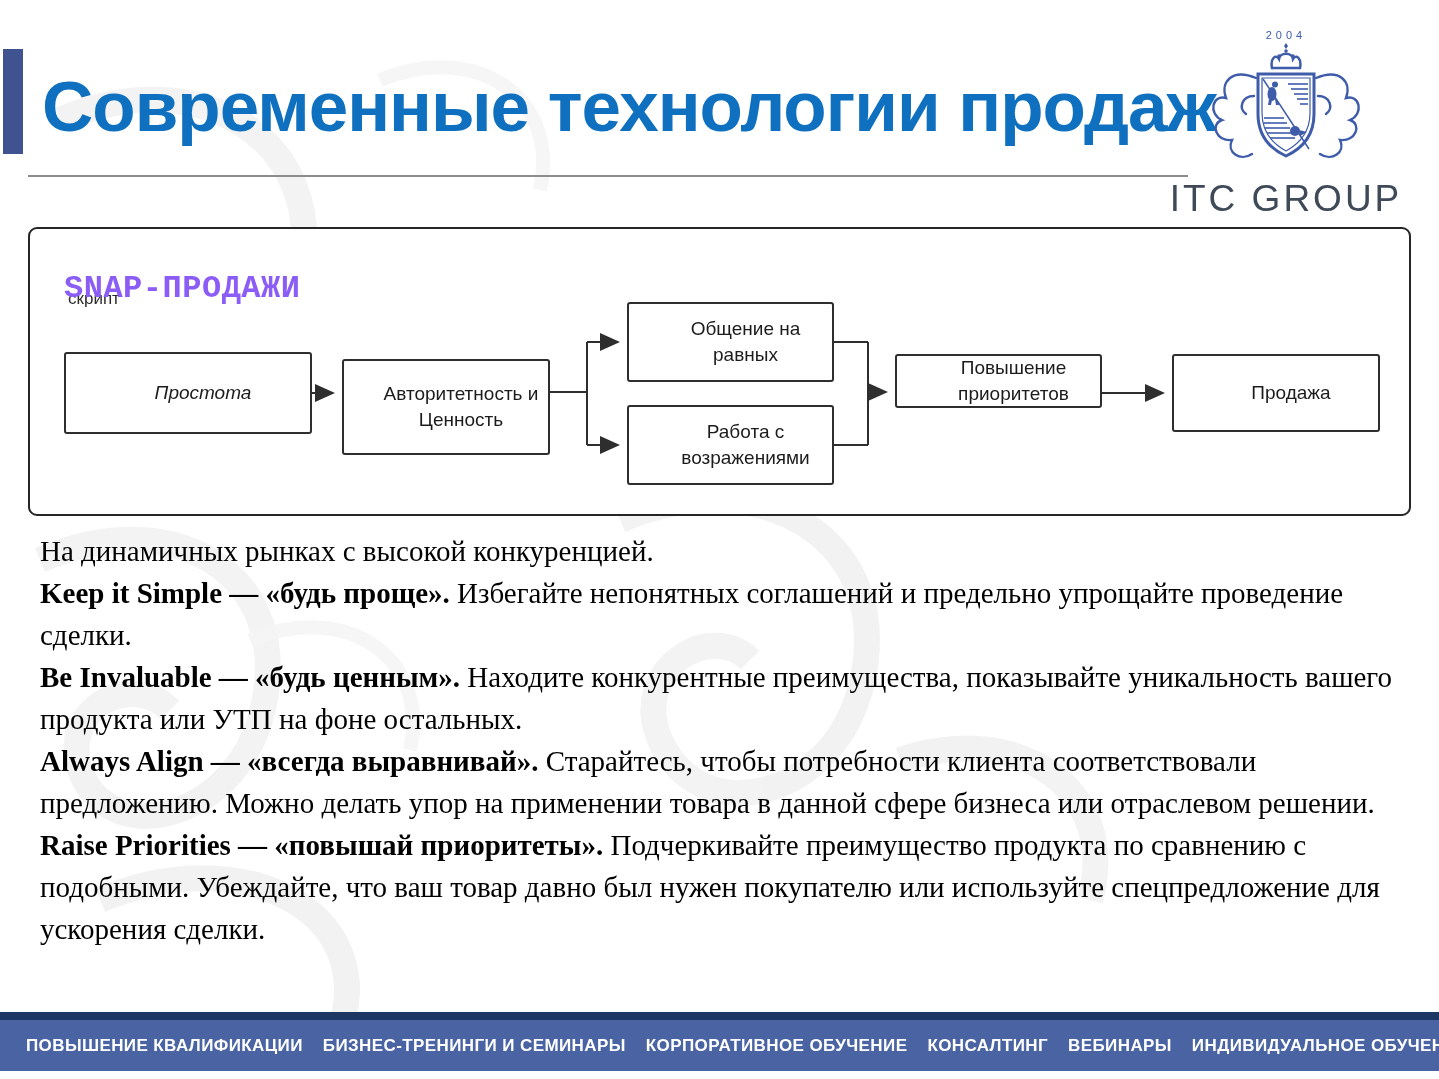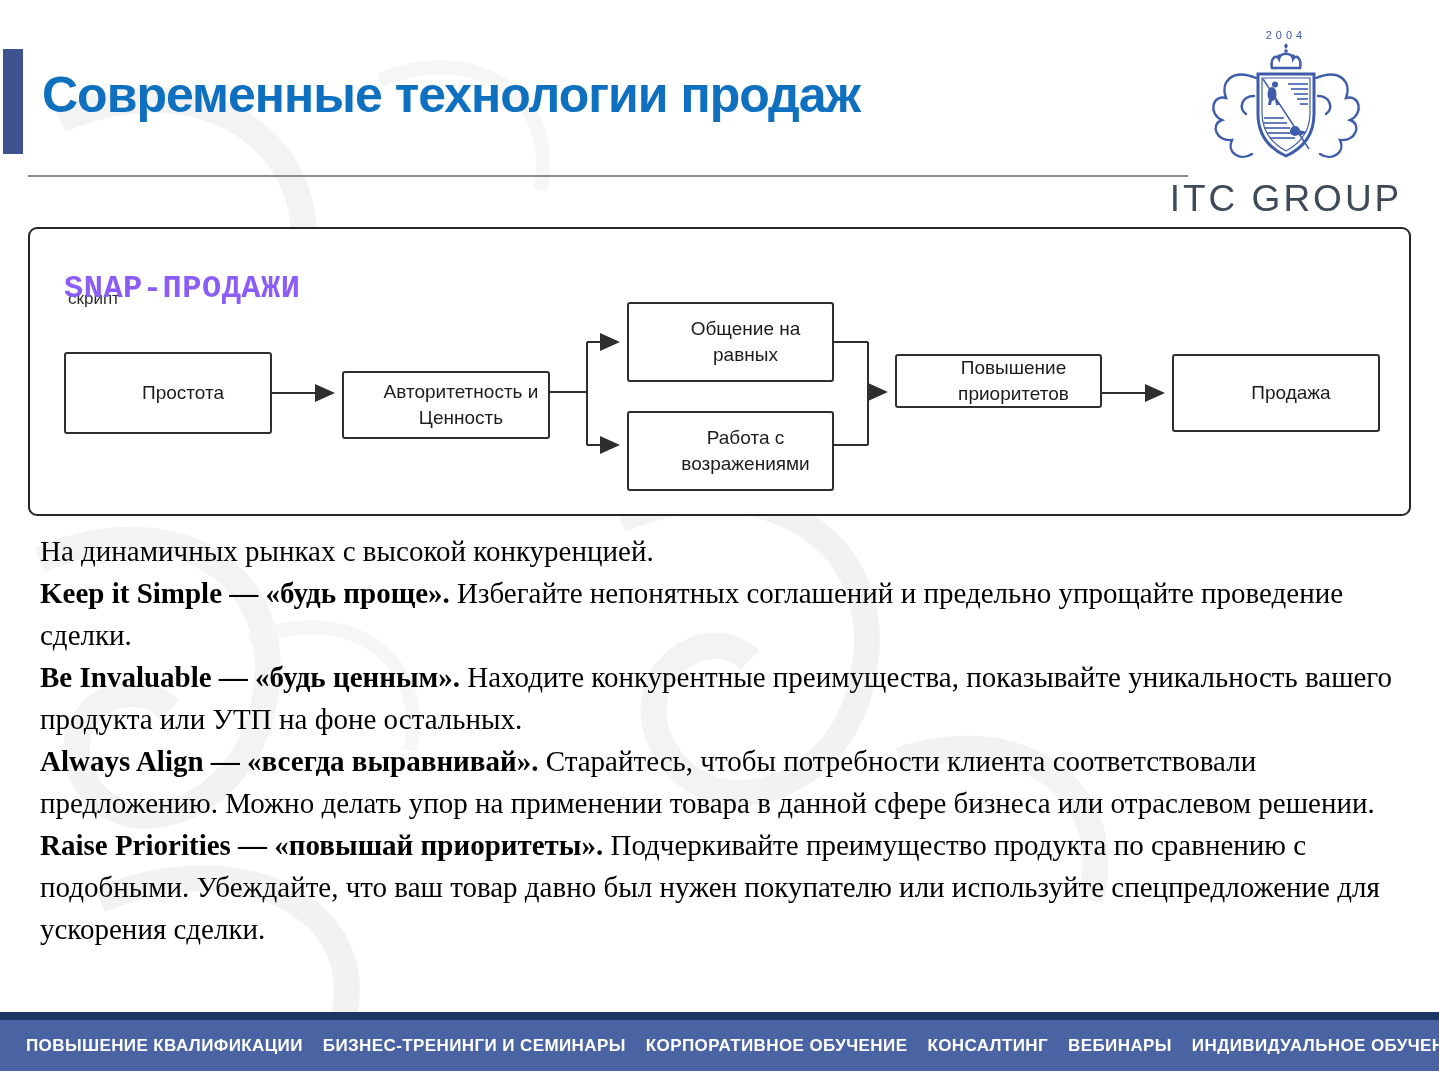--- a/index.html
+++ b/index.html
@@ -12,21 +12,21 @@
   }
   
   .watermark { position:absolute; inset:0; z-index:0; pointer-events:none; }
   
   .accent-bar {
     position:absolute; left:3px; top:49px; width:20px; height:105px;
     background:#3f5391; z-index:2;
   }
   .page-title {
     position:absolute; left:42px; top:66px; z-index:2;
-    font-size:50px; font-weight:700; color:#0e70bf; letter-spacing:-1px;
+    font-size:71px; font-weight:700; color:#0e70bf; letter-spacing:-1px;
     white-space:nowrap;
   }
   .header-divider {
     position:absolute; left:28px; top:175px; width:1160px; height:2px;
     background:#8c8c8c; z-index:2;
   }
   .logo {
     position:absolute; top:26px; right:28px; width:250px; z-index:2;
     display:flex; flex-direction:column; align-items:center;
   }
@@ -49,26 +49,26 @@
   .fc-title {
     position:absolute; left:34px; top:41px; font-size:32px; font-weight:700;
     color:#8b5cf6; letter-spacing:0.5px;font-family:Liberation Mono, monospace;
   }
   .fc-node {
     position:absolute; background:#fff; border:2px solid #2e2e2e; border-radius:3px;
     display:flex; align-items:center; justify-content:center; text-align:center;
     font-size:19px; color:#1c1c1c; line-height:1.35; z-index:3;padding-left:30px;
   }
   .fc-node span { display:inline-block; }
-  .n-prostota       { left:34px;   top:123px; width:208px; height:82px; }
-  .n-avtoritetnost  { left:312px;  top:142px; width:208px; height:68px;text-align:center; }
+  .n-prostota       { left:34px;   top:123px; width:248px; height:82px;font-style:italic; }
+  .n-avtoritetnost  { left:312px;  top:130px; width:208px; height:96px;text-align:center; }
   .n-avtoritetnost span { max-width:165px; }
   .n-obshenie       { left:597px;  top:73px;  width:207px; height:80px; }
   .n-obshenie span  { max-width:135px; }
-  .n-rabota         { left:597px;  top:176px; width:207px; height:80px;margin-top:6px; }
+  .n-rabota         { left:597px;  top:176px; width:207px; height:80px; }
   .n-rabota span    { max-width:150px; }
   .n-povyshenie     { left:865px;  top:125px; width:207px; height:54px; }
   .n-povyshenie span{ max-width:135px; }
   .n-prodazha       { left:1142px; top:125px; width:208px; height:78px; }
   .fc-lines { position:absolute; inset:0; z-index:2; pointer-events:none; }
   
   .body-text {
     position:absolute; left:40px; top:530px; width:1390px; z-index:2;
     font-family:"Liberation Serif", serif; font-size:29px; line-height:42px;
     color:#000;

